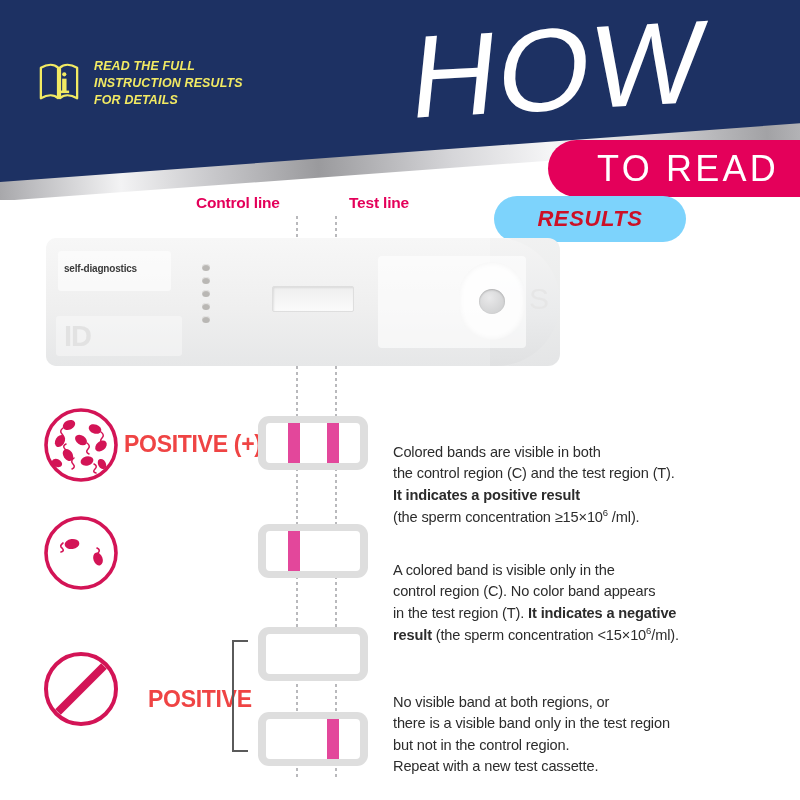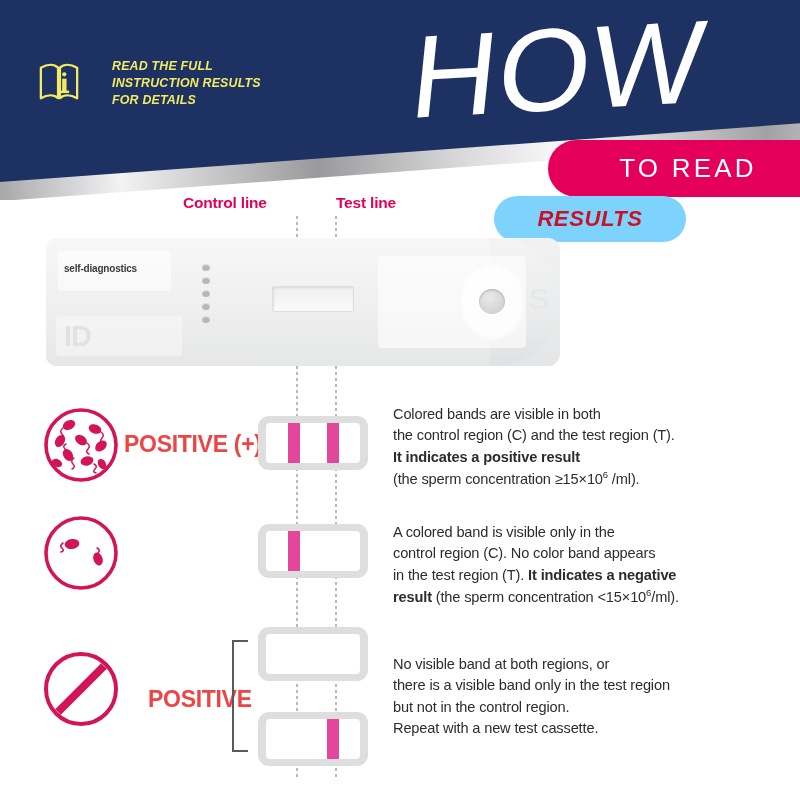--- a/index.html
+++ b/index.html
@@ -28,21 +28,21 @@
     background: linear-gradient(90deg,
         #8d8d90 0%, #bcbcbf 8%, #f3f3f4 18%, #c9c9cc 28%,
         #9a9a9d 40%, #d6d6d9 55%, #f6f6f7 66%, #cfcfd2 78%,
         #a2a2a5 90%, #cfcfd2 100%);
     transform: rotate(-4.2deg);
     transform-origin: left bottom;
   }
 
   .leaflet-row {
     position: absolute; left: 38px; top: 58px;
-    display: flex; align-items: flex-start; gap: 32px;
+    display: flex; align-items: flex-start; gap: 14px;
   }
   .leaflet-icon { width: 42px; height: 44px; flex: none; margin-top: 2px; }
   .leaflet-text {
     color: #f2ea63; font-size: 12.4px; font-weight: bold; font-style: italic;
     line-height: 1.38; letter-spacing: .2px;
   }
 
   .how-title {
     position: absolute; right: 96px; top: 10px;
     font-size: 118px; color: #ffffff; font-weight: 300;
@@ -51,38 +51,38 @@
     font-family: "Liberation Sans", sans-serif;
   }
 
   .pink-banner {
     position: absolute; left: 548px; top: 140px; width: 260px; height: 57px;
     background: #e4005a;
     border-radius: 30px 0 0 30px;
     display: flex; align-items: center; justify-content: center;
   }
   .pink-banner span {
-    color: #ffffff; font-size: 26px; letter-spacing: 3.2px; font-weight: 400;
+    color: #ffffff; font-size: 36px; letter-spacing: 3.2px; font-weight: 400;
     padding-right: 8px; padding-left: 28px;
   }
   .yellow-banner {
     position: absolute; left: 494px; top: 196px; width: 192px; height: 46px;
     background: #7dd3fc;
     border-radius: 26px;
     display: flex; align-items: center; justify-content: center;
   }
   .yellow-banner span {
     color: #cc1026; font-size: 22px; font-weight: bold; font-style: italic;
     letter-spacing: .6px;
   }
 
   
   .line-label {
     position: absolute; color: #e4005a; font-size: 15.5px; font-weight: bold;
-    letter-spacing: -.2px; white-space: nowrap;
+    letter-spacing: -.2px; white-space: nowrap; margin-left: 13px;
   }
   #lbl-control { left: 183px; top: 194px; }
   #lbl-test { left: 336px; top: 194px; }
 
   
   .guide {
     position: absolute; width: 2px;
     background-image: linear-gradient(#b9b9bc 50%, rgba(255,255,255,0) 0%);
     background-size: 2px 6px; background-repeat: repeat-y;
   }
@@ -179,21 +179,21 @@
   }
   .band {
     position: absolute; top: 0; width: 12px; height: 100%;
     background: #e3479b;
   }
   .band-c { left: 22px; }
   .band-t { left: 61px; }
 
   .desc {
     position: absolute; font-size: 14.6px; color: #2c2c2c;
-    line-height: 1.47; letter-spacing: -.15px;
+    line-height: 1.47; letter-spacing: -.15px; margin-top: 38px;
   }
   .desc b { font-weight: bold; }
   sup { font-size: 9.5px; vertical-align: super; }
 
   
   .bracket {
     position: absolute; left: 232px; top: 24px; width: 16px; height: 112px;
     border: 2px solid #5a5a5a; border-right: none;
   }
 </style>

